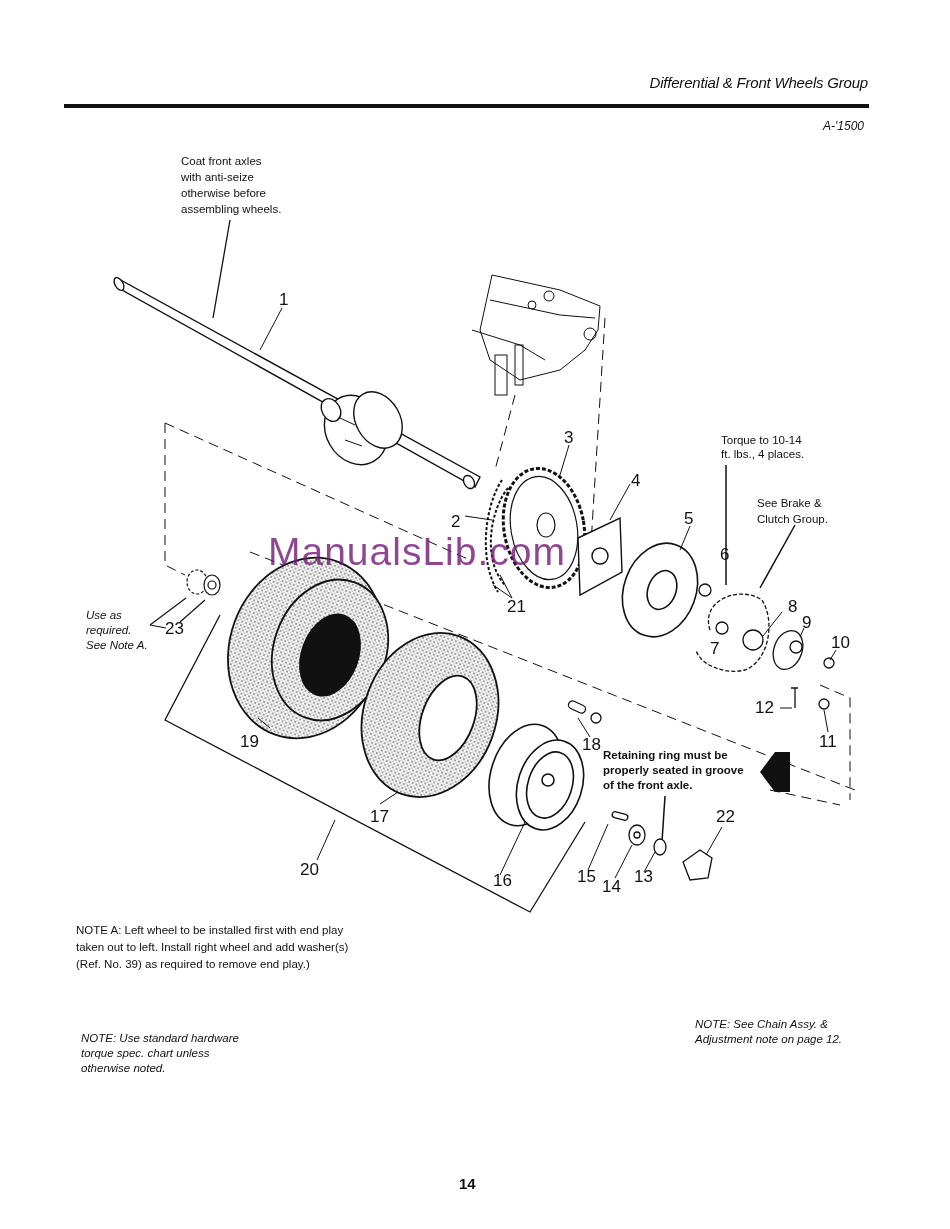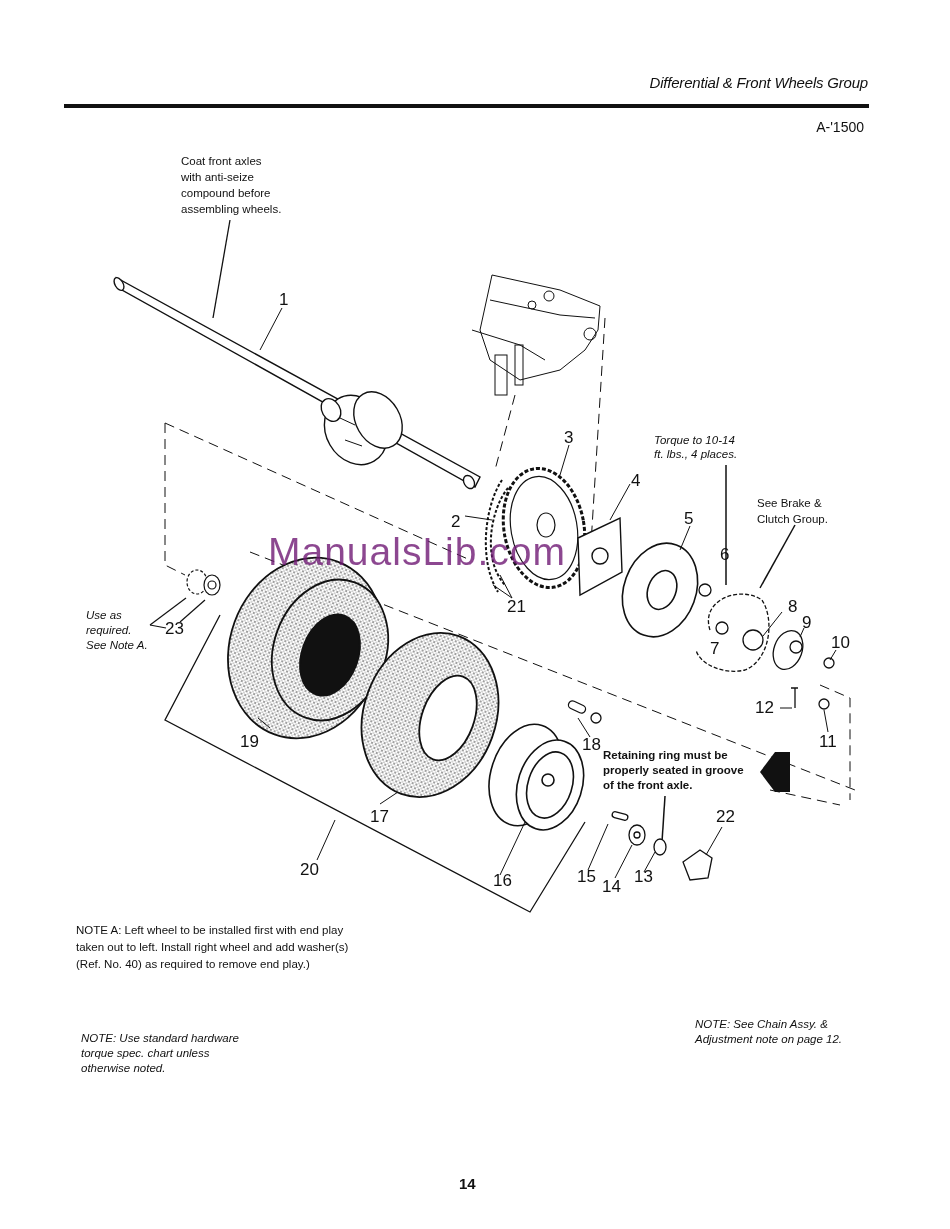--- a/index.html
+++ b/index.html
@@ -1,24 +1,24 @@
 <!DOCTYPE html>
 <html><head>
 <meta charset="utf-8">
 <style>
   html, body { margin: 0; padding: 0; background: #ffffff; }
   body { width: 950px; height: 1229px; position: relative; overflow: hidden;
          font-family: "Liberation Sans", sans-serif; color: #111; }
   .abs { position: absolute; }
   .header-title { right: 82px; top: 74px; font-size: 15px; font-style: italic; font-weight: normal; letter-spacing: -0.2px; text-align: center; }
   .header-rule { left: 64px; top: 104px; width: 805px; height: 4px; background: #111; }
-  .fig-id { right: 86px; top: 119px; font-size: 14px; }
+  .fig-id { right: 86px; top: 119px; font-size: 12px; font-style: italic; }
   .note { font-size: 11.5px; line-height: 16px; white-space: pre-line; }
   .callout-coat { left: 181px; top: 153px; }
-  .callout-torque { left: 654px; top: 433px; line-height: 14px; font-style: italic; }
+  .callout-torque { left: 721px; top: 433px; line-height: 14px; }
   .callout-brake { left: 757px; top: 495px; line-height: 16px; }
   .callout-use { left: 86px; top: 608px; line-height: 15px; font-style: italic; }
   .callout-ring { left: 603px; top: 748px; line-height: 15px; font-weight: bold; }
   .note-a { left: 76px; top: 922px; line-height: 17px; }
   .note-hw { left: 81px; top: 1031px; line-height: 15px; font-style: italic; }
   .note-chain { left: 695px; top: 1017px; line-height: 15px; font-style: italic; }
   .page-number { left: 459px; top: 1175px; font-size: 15px; font-weight: bold; }
   .watermark { left: 268px; top: 530px; font-size: 39px; font-weight: normal; color: #701a75; opacity: 0.8; letter-spacing: 1px; }
   svg.diagram { position: absolute; left: 0; top: 0; }
   .pn { font-family: "Liberation Sans Narrow", "Liberation Sans", sans-serif; font-size: 17px; fill: #111; }
@@ -208,35 +208,35 @@
   <text class="pn" x="300" y="875">20</text>
   <text class="pn" x="507" y="612">21</text>
   <text class="pn" x="716" y="822">22</text>
   <text class="pn" x="165" y="634">23</text>
 </svg>
 
 <div class="abs watermark">ManualsLib.com</div>
 
 <div class="abs note callout-coat">Coat front axles
 with anti-seize
-compound before
+otherwise before
 assembling wheels.</div>
 <div class="abs note callout-torque">Torque to 10-14
 ft. lbs., 4 places.</div>
 <div class="abs note callout-brake">See Brake &amp;
 Clutch Group.</div>
 <div class="abs note callout-use">Use as
 required.
 See Note A.</div>
 <div class="abs note callout-ring">Retaining ring must be
 properly seated in groove
 of the front axle.</div>
 
 <div class="abs note note-a">NOTE A: Left wheel to be installed first with end play
 taken out to left. Install right wheel and add washer(s)
-(Ref. No. 40) as required to remove end play.)</div>
+(Ref. No. 39) as required to remove end play.)</div>
 <div class="abs note note-hw">NOTE: Use standard hardware
 torque spec. chart unless
 otherwise noted.</div>
 <div class="abs note note-chain">NOTE: See Chain Assy. &amp;
 Adjustment note on page 12.</div>
 
 <div class="abs page-number">14</div>
 
 </body></html>

